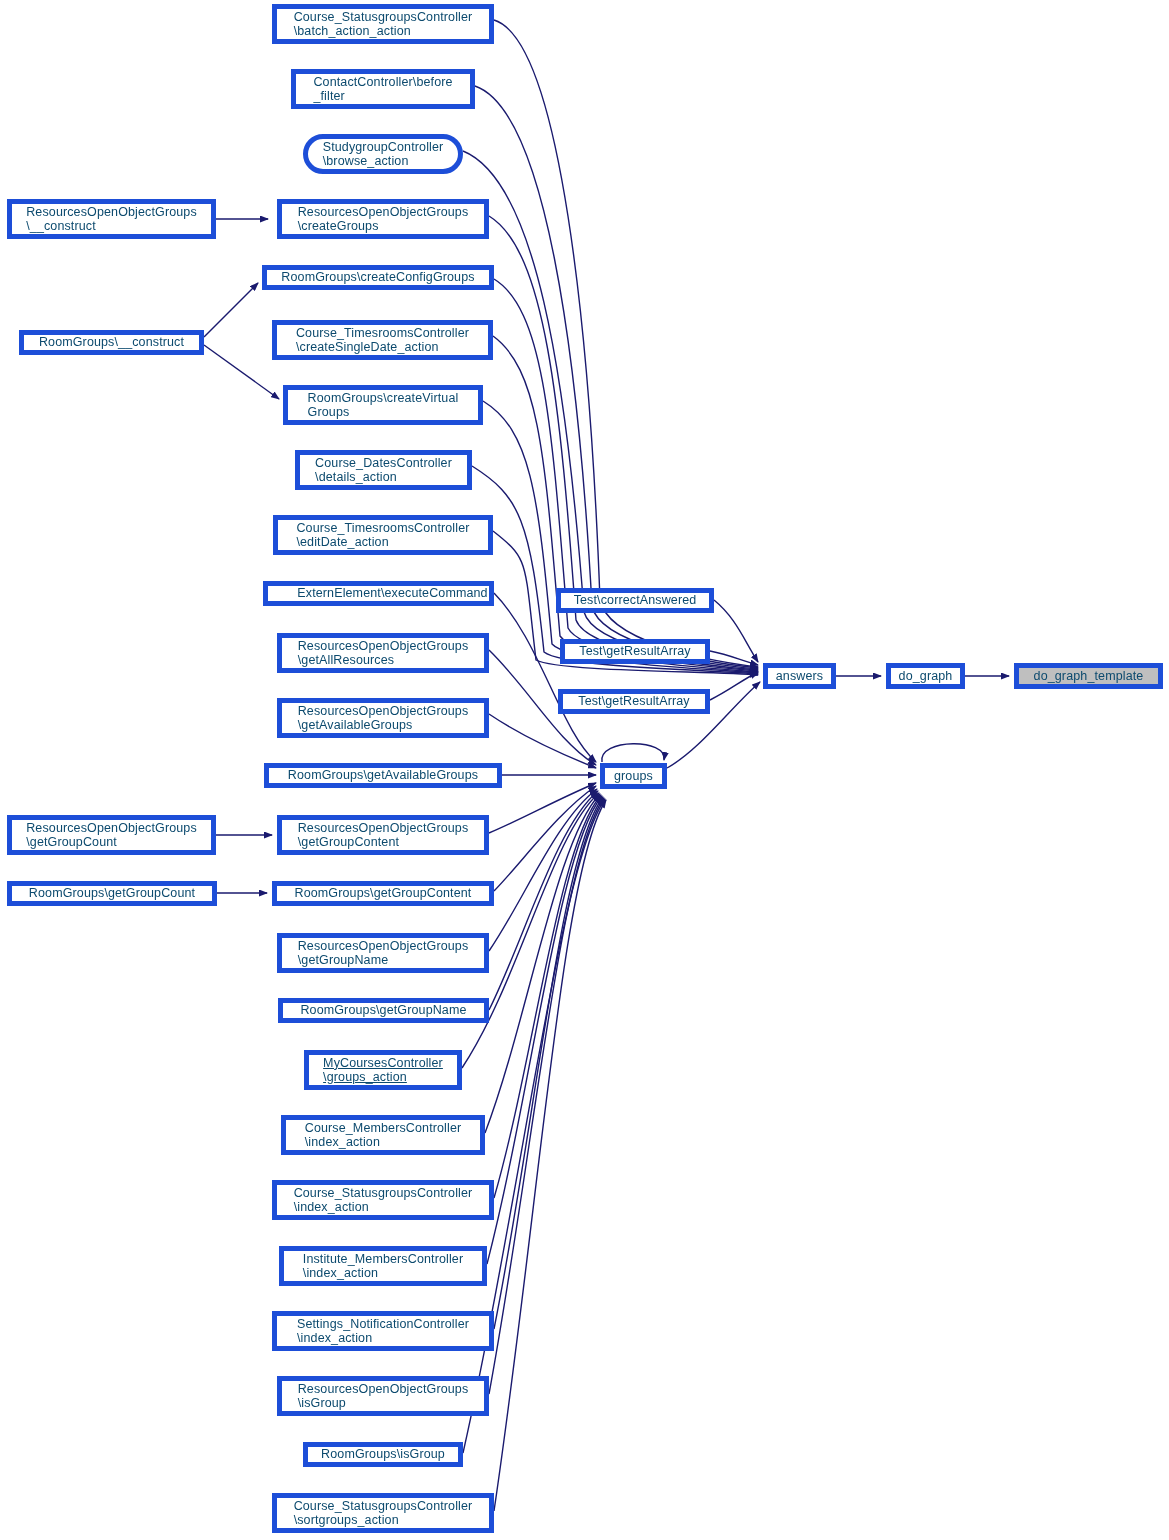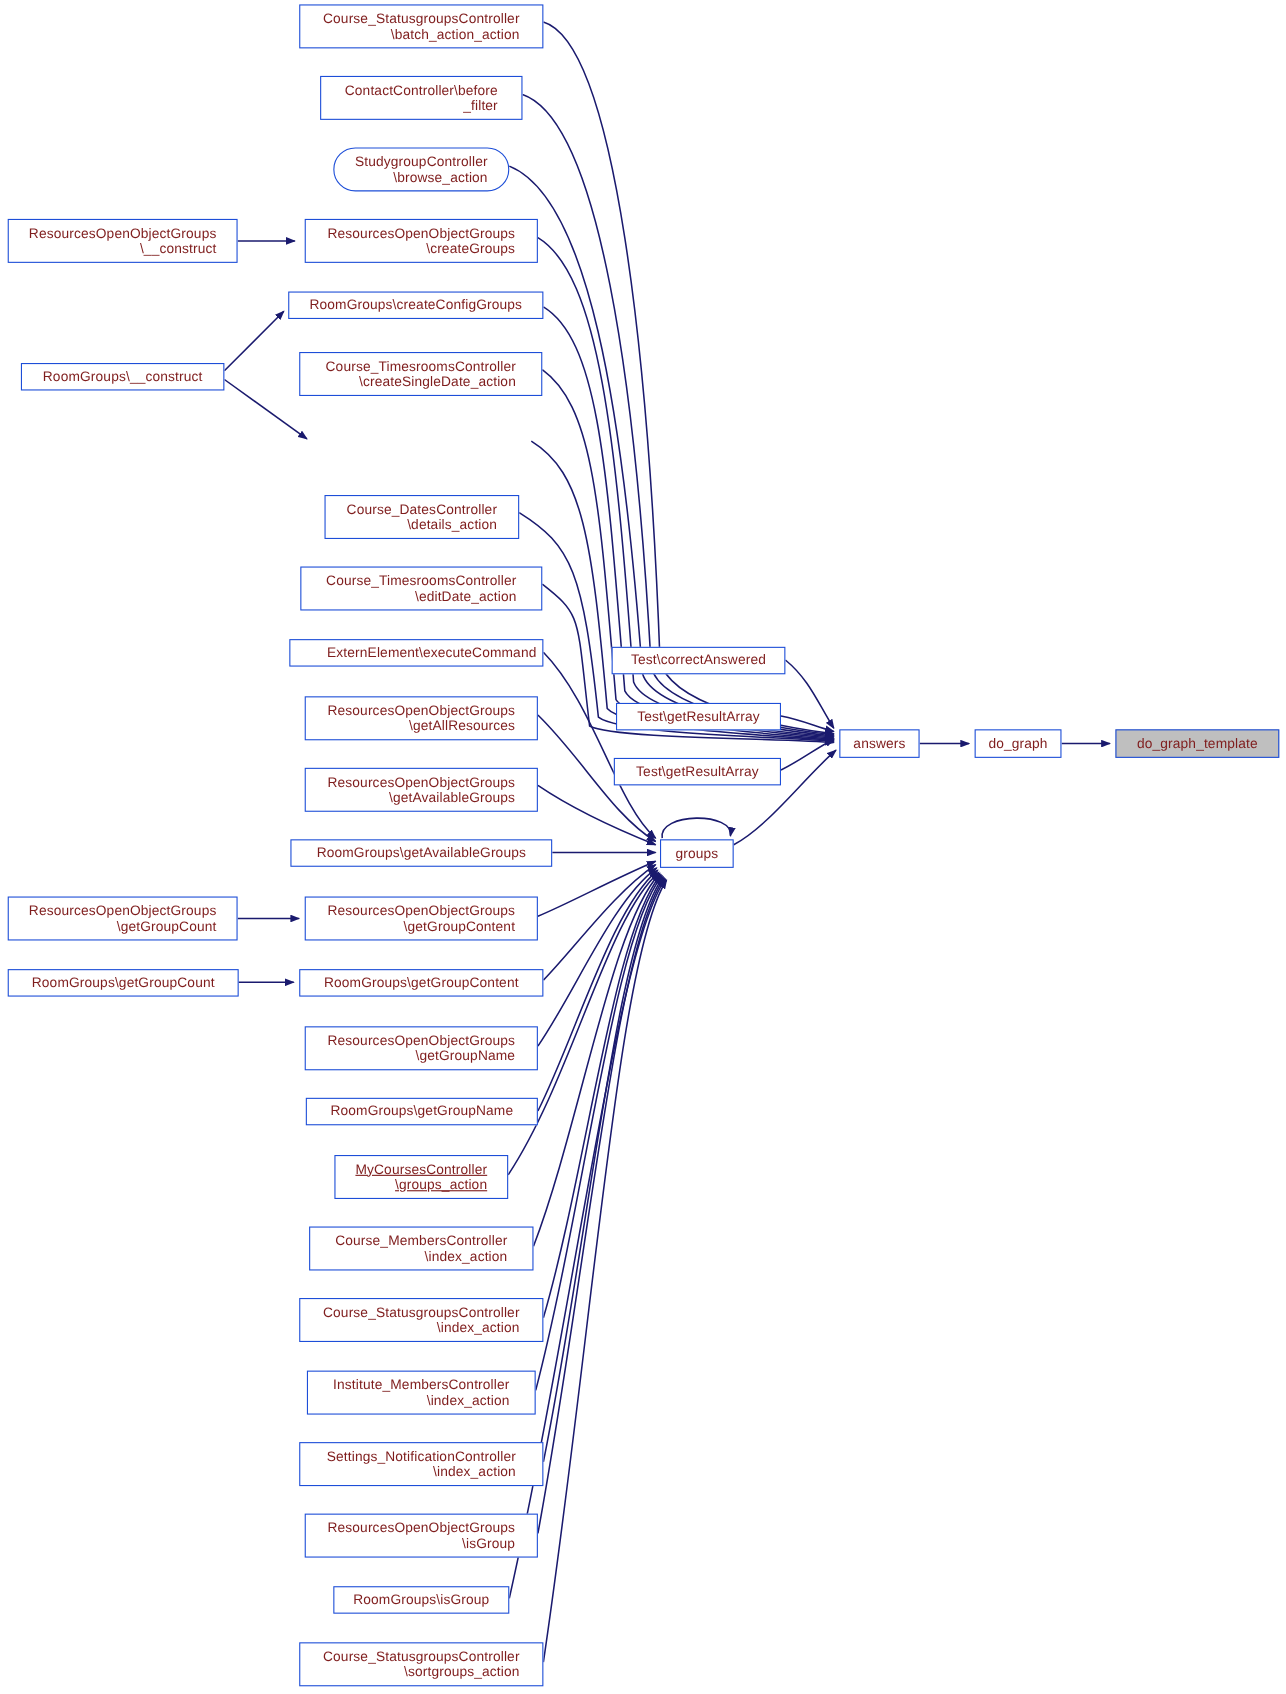--- a/index.html
+++ b/index.html
@@ -19,26 +19,26 @@
     position: absolute;
     left: 0;
     top: 0;
     width: 1169px;
     height: 1540px;
     pointer-events: none;
   }
   .node {
     position: absolute;
     box-sizing: border-box;
-    border: 1px solid #1d4ed8;
+    border: 5px solid #1d4ed8;
     background: #ffffff;
-    color: #7f1d1d;
+    color: #0c4a6e;
     font-size: 12.5px;
     line-height: 14.5px;
-    text-align: right;
+    text-align: left;
     display: flex;
     align-items: center;
     justify-content: center;
     white-space: pre-line;
     letter-spacing: 0.01em;
   }
   .node.highlight {
     background: #bfbfbf;
   }
 </style>
@@ -110,20 +110,22 @@
   <div class="node" style="left:303px;top:134px;width:160px;height:40px;border-radius:20px;">StudygroupController
 \browse_action</div>
   <div class="node" style="left:7px;top:199px;width:209px;height:40px;">ResourcesOpenObjectGroups
 \__construct</div>
   <div class="node" style="left:277px;top:199px;width:212px;height:40px;">ResourcesOpenObjectGroups
 \createGroups</div>
   <div class="node" style="left:262px;top:265px;width:232px;height:25px;">RoomGroups\createConfigGroups</div>
   <div class="node" style="left:19px;top:330px;width:185px;height:25px;">RoomGroups\__construct</div>
   <div class="node" style="left:272px;top:320px;width:221px;height:40px;">Course_TimesroomsController
 \createSingleDate_action</div>
+  <div class="node" style="left:283px;top:385px;width:200px;height:40px;">RoomGroups\createVirtual
+Groups</div>
   <div class="node" style="left:295px;top:450px;width:177px;height:40px;">Course_DatesController
 \details_action</div>
   <div class="node" style="left:273px;top:515px;width:220px;height:40px;">Course_TimesroomsController
 \editDate_action</div>
   <div class="node" style="left:263px;top:581px;width:231px;height:25px;padding-left:28px;">ExternElement\executeCommand</div>
   <div class="node" style="left:277px;top:633px;width:212px;height:40px;">ResourcesOpenObjectGroups
 \getAllResources</div>
   <div class="node" style="left:277px;top:698px;width:212px;height:40px;">ResourcesOpenObjectGroups
 \getAvailableGroups</div>
   <div class="node" style="left:264px;top:763px;width:238px;height:25px;">RoomGroups\getAvailableGroups</div>

